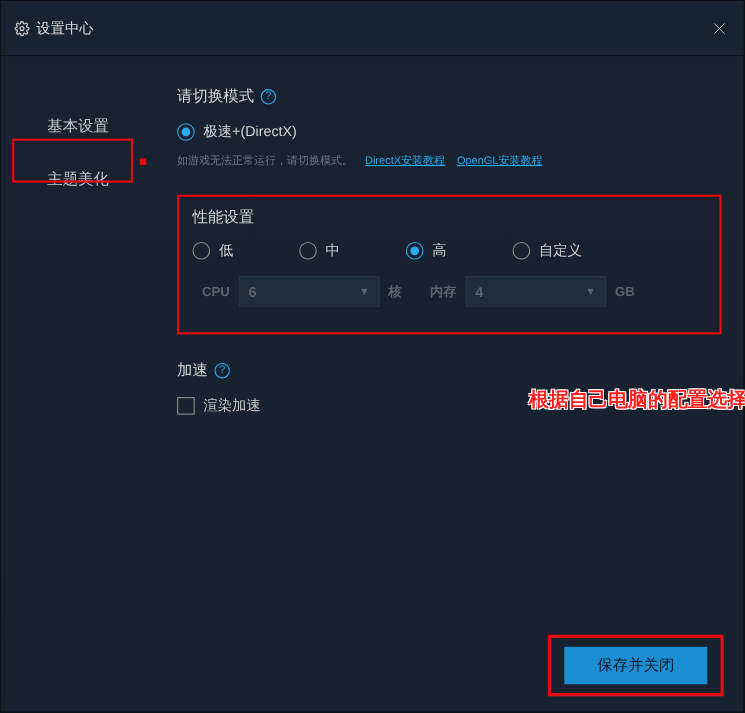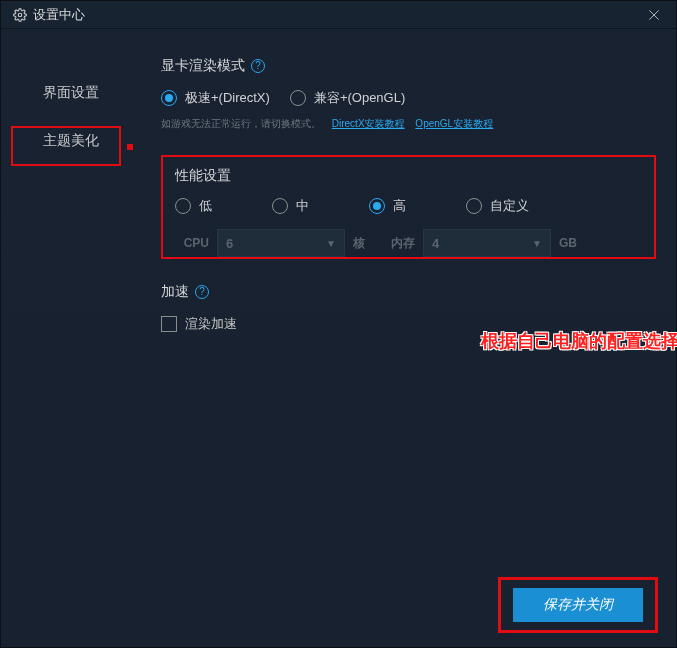--- a/index.html
+++ b/index.html
@@ -13,21 +13,21 @@
   }
   .window {
     width: 677px;
     height: 648px;
     background: #1b2838;
     background: linear-gradient(#182230 0%, #172130 100%);
     position: relative;
     border: 1px solid #0d1117;
   }
   .titlebar {
-    height: 28px;
+    height: 50px;
     display: flex;
     align-items: center;
     padding: 0 12px;
     color: #dcdcdc;
     font-size: 13px;
     background: #172330;
     border-bottom: 1px solid #0e1520;
   }
   .gear-icon { margin-right: 6px; display:inline-flex; }
   .close-btn {
@@ -87,21 +87,21 @@
     border-radius:50%; display:flex; align-items:center; justify-content:center;
   }
   .radio.selected .ring { border-color:#2aa8f0; }
   .radio.selected .dot { width:8px; height:8px; background:#2aa8f0; border-radius:50%; }
   .hint {
     font-size:10px; color:#6f7780; margin-bottom:24px;
   }
   .hint a { color:#2aa8f0; text-decoration:underline; margin-left:8px; cursor:pointer; }
   .perf-box {
     border:2px solid #e30b12;
-    padding:10px 12px 0 12px;
+    padding:10px 12px 23px 12px;
     position:relative;
     margin-bottom: 24px;
   }
   .perf-radios { display:flex; gap:60px; margin:12px 0 14px 0; }
   .perf-inputs { display:flex; align-items:center; gap:8px; font-size:12px; color:#5b646e;font-weight:bold; }
   .plabel { width:34px; text-align:right; }
   .dropdown {
     width:128px; height:28px; background:#1f2c3a;
     border:1px solid #2a3542;
     display:flex; align-items:center; justify-content:space-between;
@@ -120,24 +120,23 @@
   .checkbox {
     width:16px; height:16px; border:1.5px solid #8a8d90;
   }
   .save-hl {
     position:absolute; right:18px; bottom:14px;
     width:160px; height:56px; border:3px solid #e30b12;
     display:flex; align-items:center; justify-content:center;
   }
   .save-btn {
     width:130px; height:34px; background:#1a8fd4;
-    color:#ffffff; font-size:14px;
+    color:#0f172a; font-size:14px;
     display:flex; align-items:center; justify-content:center;
     cursor:pointer;
-    font-style:italic;
   }
 </style>
 </head>
 <body>
 
 <div class="window">
   <div class="titlebar">
     <span class="gear-icon">
       <svg width="14" height="14" viewBox="0 0 24 24" fill="none" stroke="#c8c8c8" stroke-width="2">
         <circle cx="12" cy="12" r="3"></circle>
@@ -148,43 +147,39 @@
     <span class="close-btn">
       <svg viewBox="0 0 24 24" stroke="#c8c8c8" stroke-width="1.5">
           <path d="M4 4 L20 20 M20 4 L4 20"></path>
         </svg>
     </span>
   </div>
 
   <div class="body">
     <div class="sidebar">
       <div class="side-item">
-          <span>界面设置</span>
+          <span>基本设置</span>
         </div>
       <div class="side-item">
           <span>主题美化</span>
         </div>
     </div>
 
     <div class="main">
 
       <div class="section-title">
-        <span>显卡渲染模式</span>
+        <span>请切换模式</span>
         <span class="help-icon">?</span>
       </div>
       <div class="radio-row">
         <span class="radio selected">
           <span class="ring">
               <span class="dot"></span>
             </span>
           <span>极速+(DirectX)</span>
-        </span>
-        <span class="radio">
-          <span class="ring"></span>
-          <span>兼容+(OpenGL)</span>
         </span>
       </div>
       <div class="hint">
         <span>如游戏无法正常运行，请切换模式。</span>
         <a>DirectX安装教程</a>
         <a>OpenGL安装教程</a>
       </div>
 
       <div class="perf-box">
         <div class="section-title" style="margin-bottom:0">

